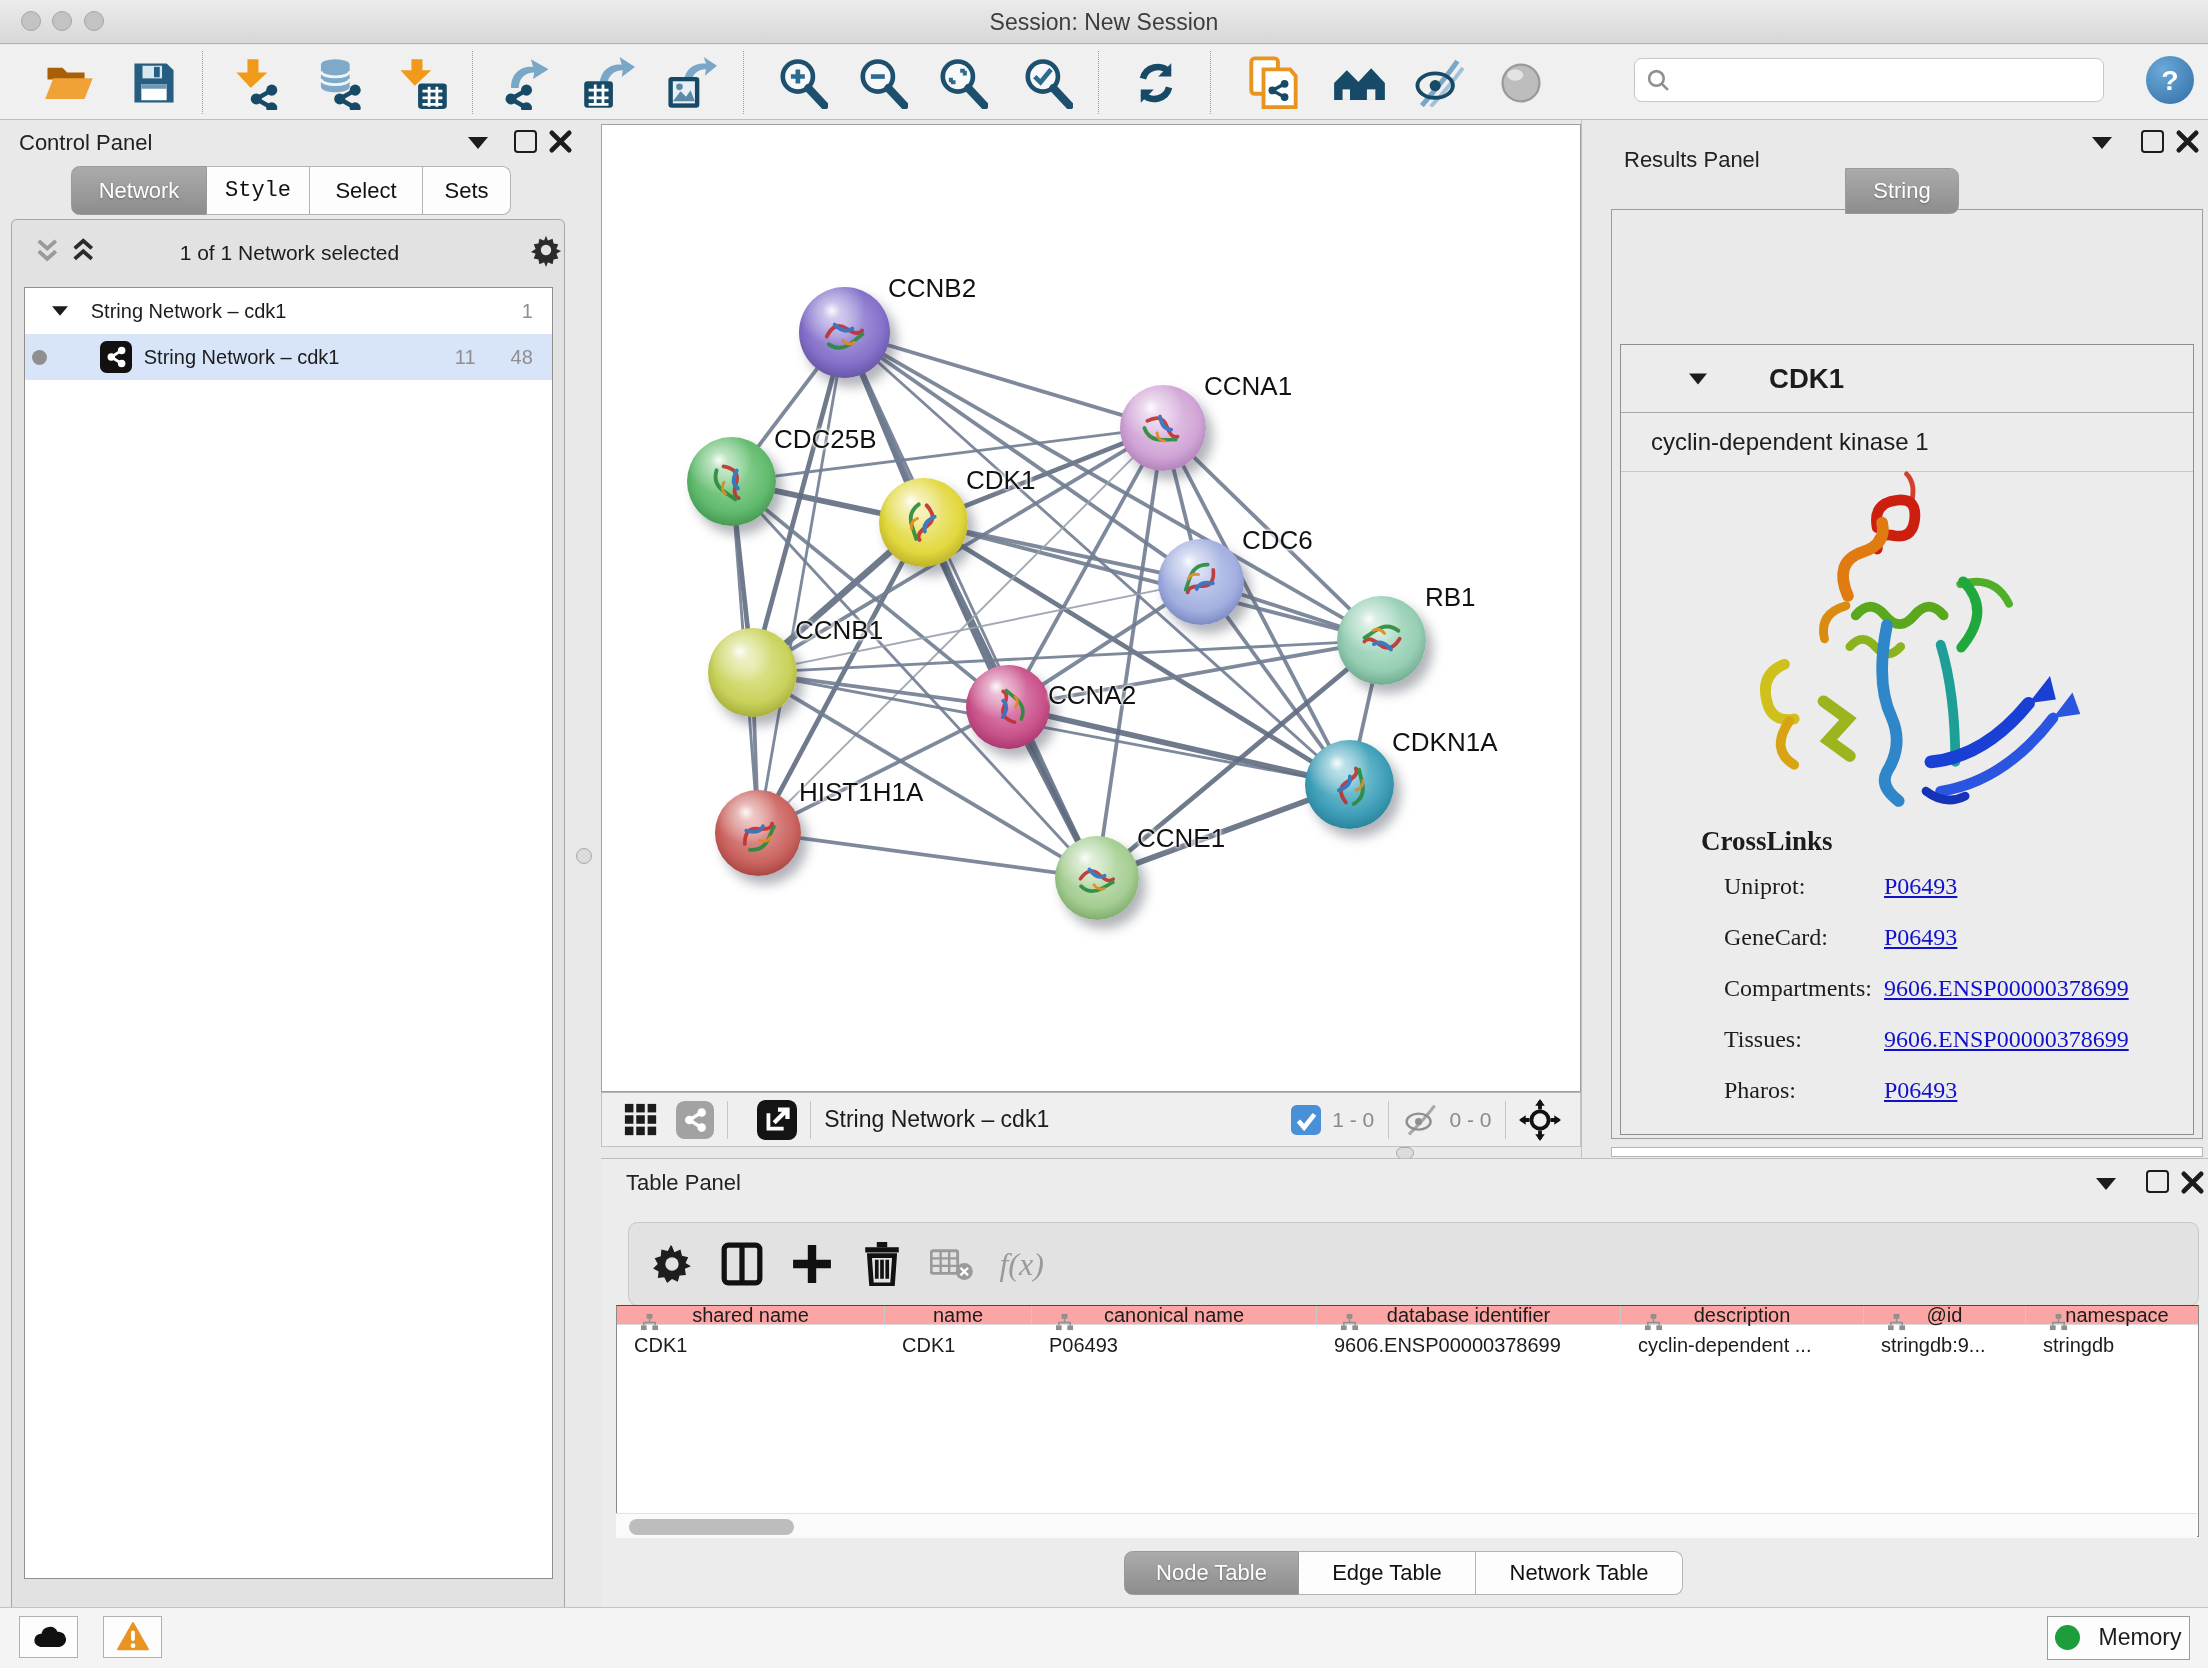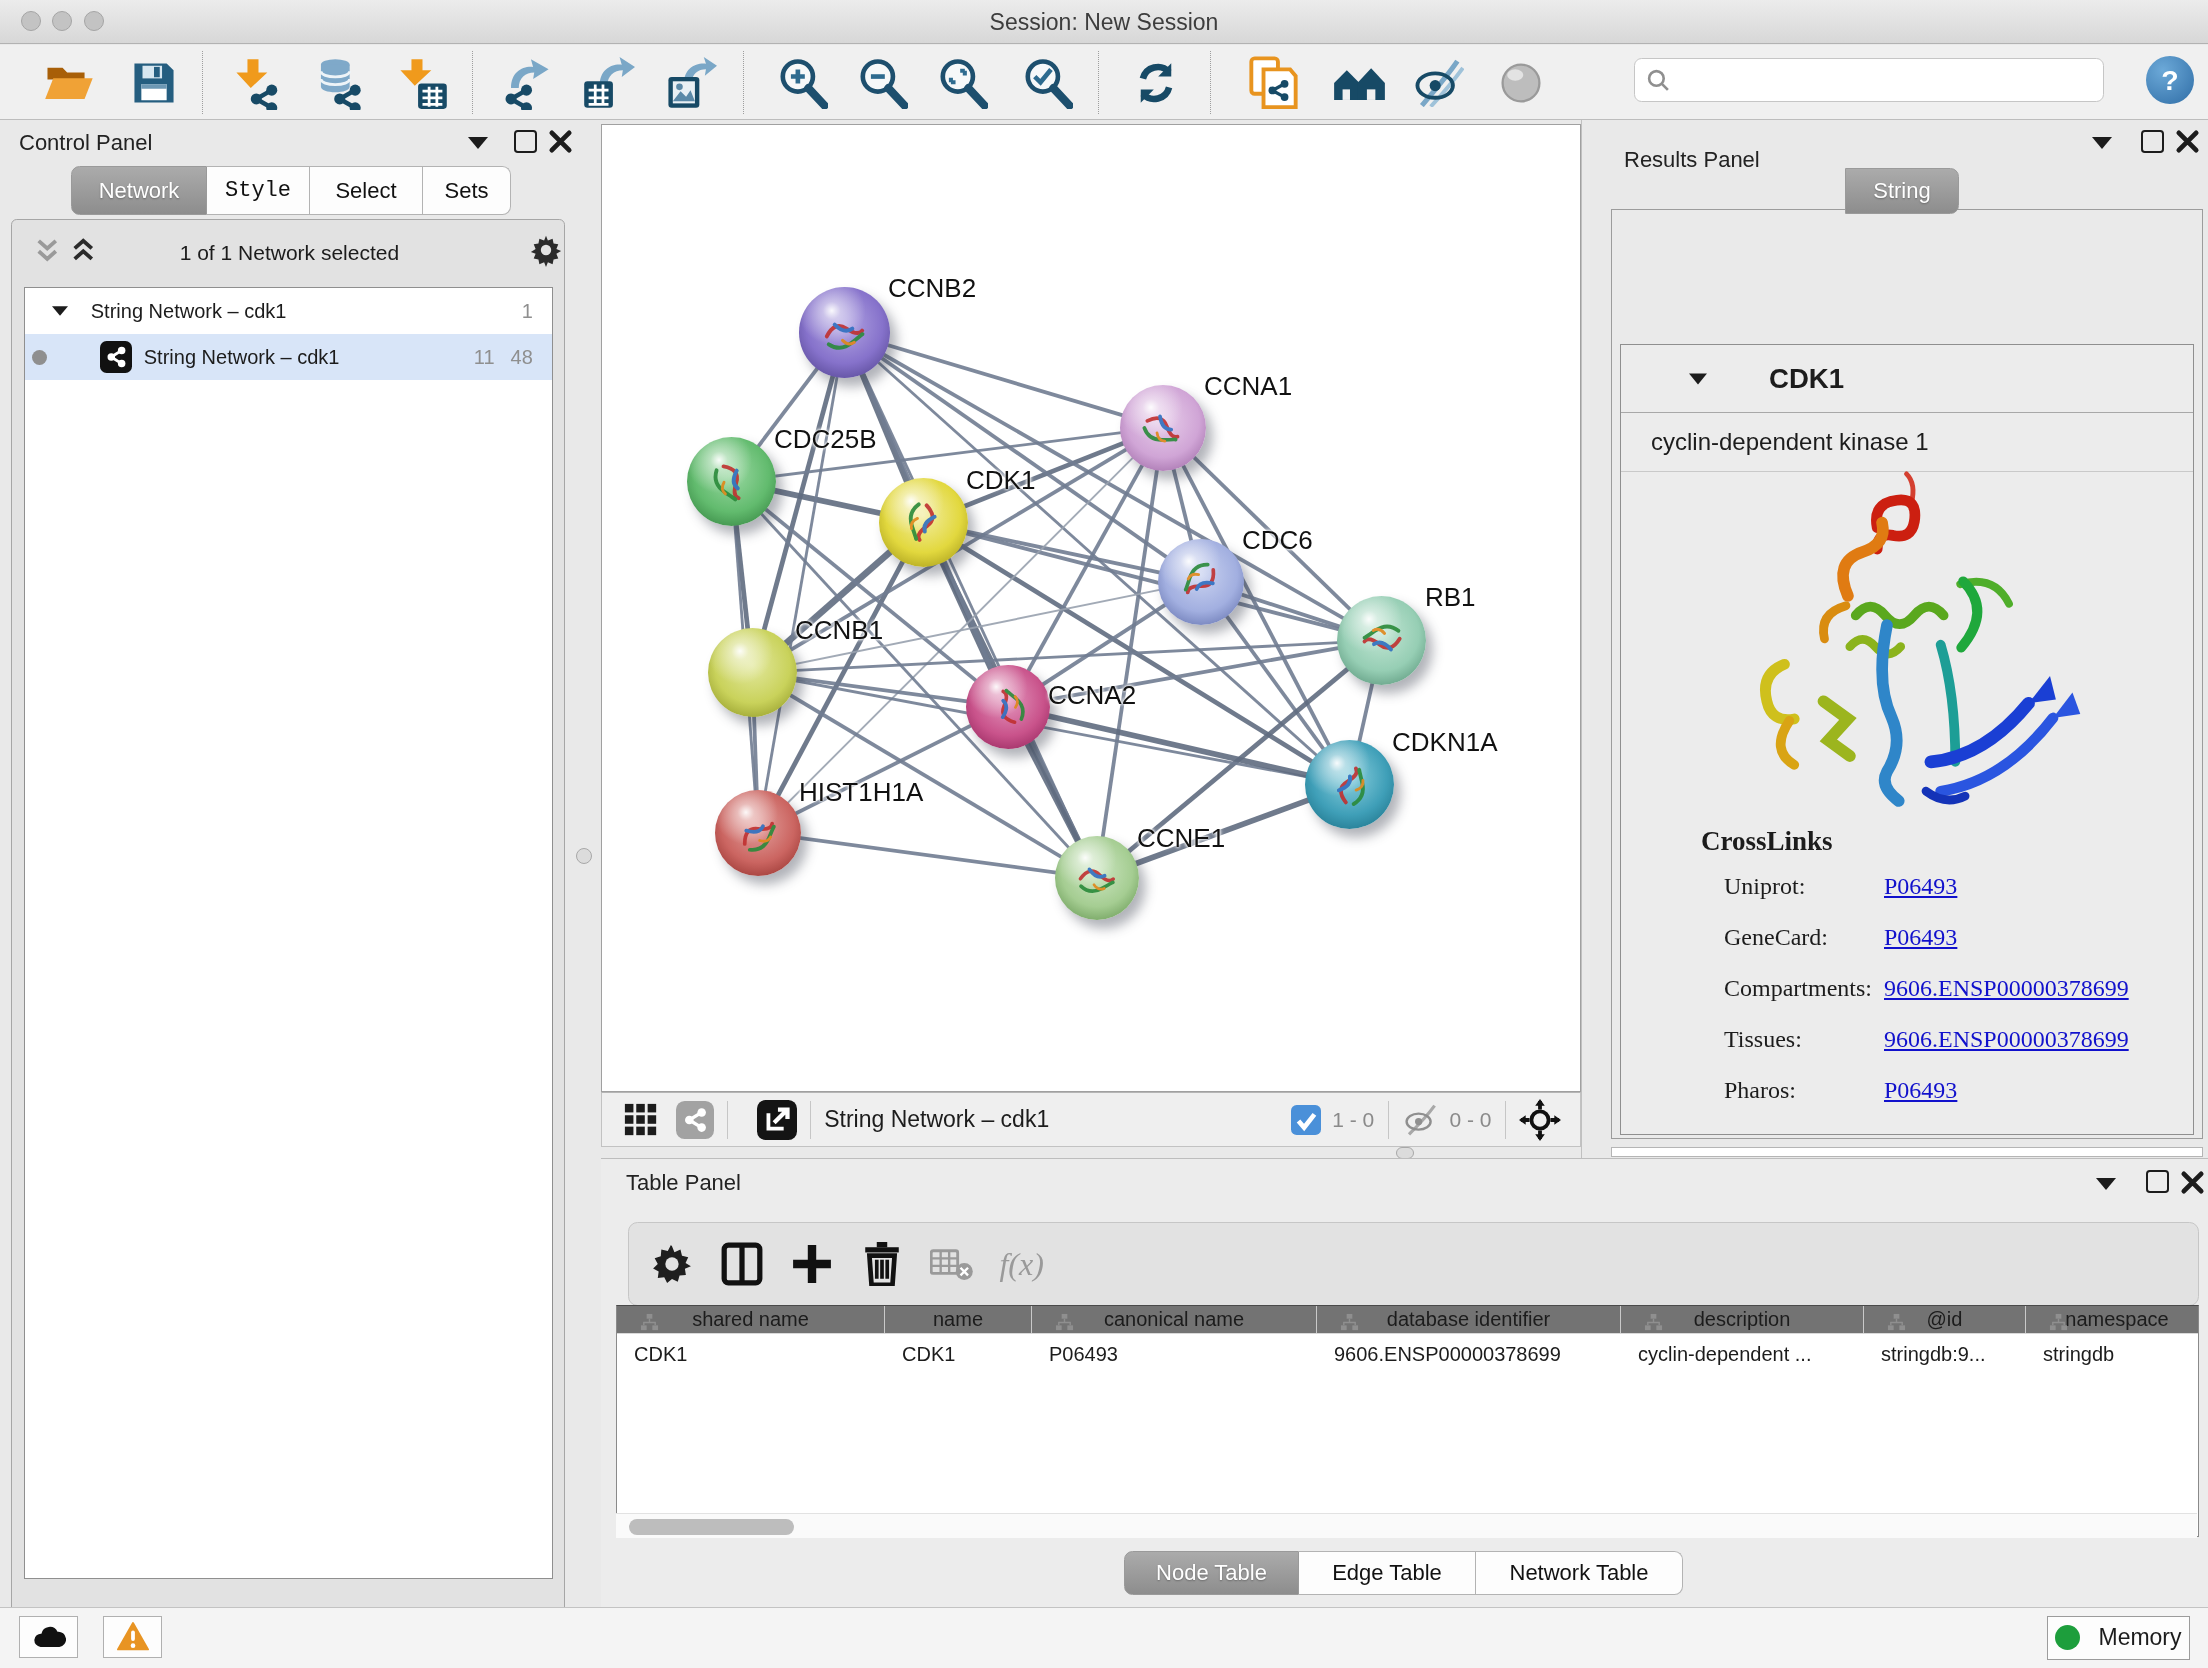--- a/index.html
+++ b/index.html
@@ -54,21 +54,21 @@
   #rp-desc{height:59px;border-bottom:1px solid #c9c9c9;display:flex;align-items:center;font-size:24px;padding-left:30px}
   .serif{font-family:"Liberation Serif",serif}
   .xl-row{display:flex;font-size:24px;height:51px;align-items:center}
   .xl-row .lbl{width:160px;margin-left:103px}
   .xl-row a{color:#1111cc;text-decoration:underline;cursor:pointer}
   
   #table-panel{left:601px;top:1158px;width:1607px;height:449px;background:#ececec;border-top:1px solid #bdbdbd}
   #tp-toolbar{left:27px;top:63px;width:1571px;height:84px;background:#e2e2e2;border:1px solid #c6c6c6;border-radius:9.5px;display:flex;align-items:center}
   .tpi{width:70px;height:67px;display:flex;align-items:center;justify-content:center;cursor:pointer}
   #tp-table{left:15px;top:146px;width:1583px;height:232px;background:#fff;border:1px solid #8a8a8a;border-top:1.9px solid #4a4a4a;overflow:hidden}
-  #tp-head{display:flex;height:28px;background:#737373;border-bottom:1px solid #d9d9d9}
+  #tp-head{display:flex;height:19px;background:#fca5a5;border-bottom:1px solid #d9d9d9}
   .th{position:relative;display:flex;align-items:center;justify-content:center;font-size:20px;border-right:1px solid #c9c9c9;flex:none}
   .th svg{position:absolute;left:11.4px}
   #tp-row{display:flex;height:40px;align-items:center}
   .td{flex:none;font-size:20px;padding-left:17px;white-space:nowrap;overflow:hidden}
   #tp-hscroll{left:15px;top:354px;width:1581px;height:25px;background:#fafafa;border-top:1px solid #e2e2e2}
   #tp-thumb{left:13.3px;top:4.8px;width:165px;height:16px;background:#bdbdbd;border-radius:8.6px}
   
   #status-bar{left:0;top:1607px;width:2208px;height:61px;background:#f4f4f4;border-top:1px solid #c3c3c3}
   .sb-btn{position:absolute;top:7.6px;height:42px;background:#fdfdfd;border:1.9px solid #b0b0b0;display:flex;align-items:center;justify-content:center}
   #memory-btn{left:2047px;top:7.6px;width:143px;height:44px;background:#fdfdfd;border:1px solid #9c9c9c;display:flex;align-items:center;justify-content:center;gap:18px;font-size:23px}
@@ -296,21 +296,21 @@
               <path d="M12 17l11-7M12 17l11 7"></path>
             </g>
             <g fill="#fff">
               <circle cx="23" cy="10" r="4"></circle>
               <circle cx="12" cy="17" r="4"></circle>
               <circle cx="23" cy="24" r="4"></circle>
             </g>
           </svg>
         <span style="margin-left:11.4px">String Network – cdk1</span>
         <span class="cnt" style="margin-left:auto">11</span>
-        <span class="cnt" style="margin-left:16px;margin-right:19px">48</span>
+        <span class="cnt" style="margin-left:35px;margin-right:19px">48</span>
       </div>
     </div>
   </div>
 </div>
 
 <div class="split-handle abs" style="left:576px;top:848px"></div>
 
 <div class="abs" id="net-canvas">
   <div class="abs" id="graph">
       <svg width="978" height="966" style="position: absolute; left: 0px; top: 0px;" viewBox="0 0 1028 1016">

